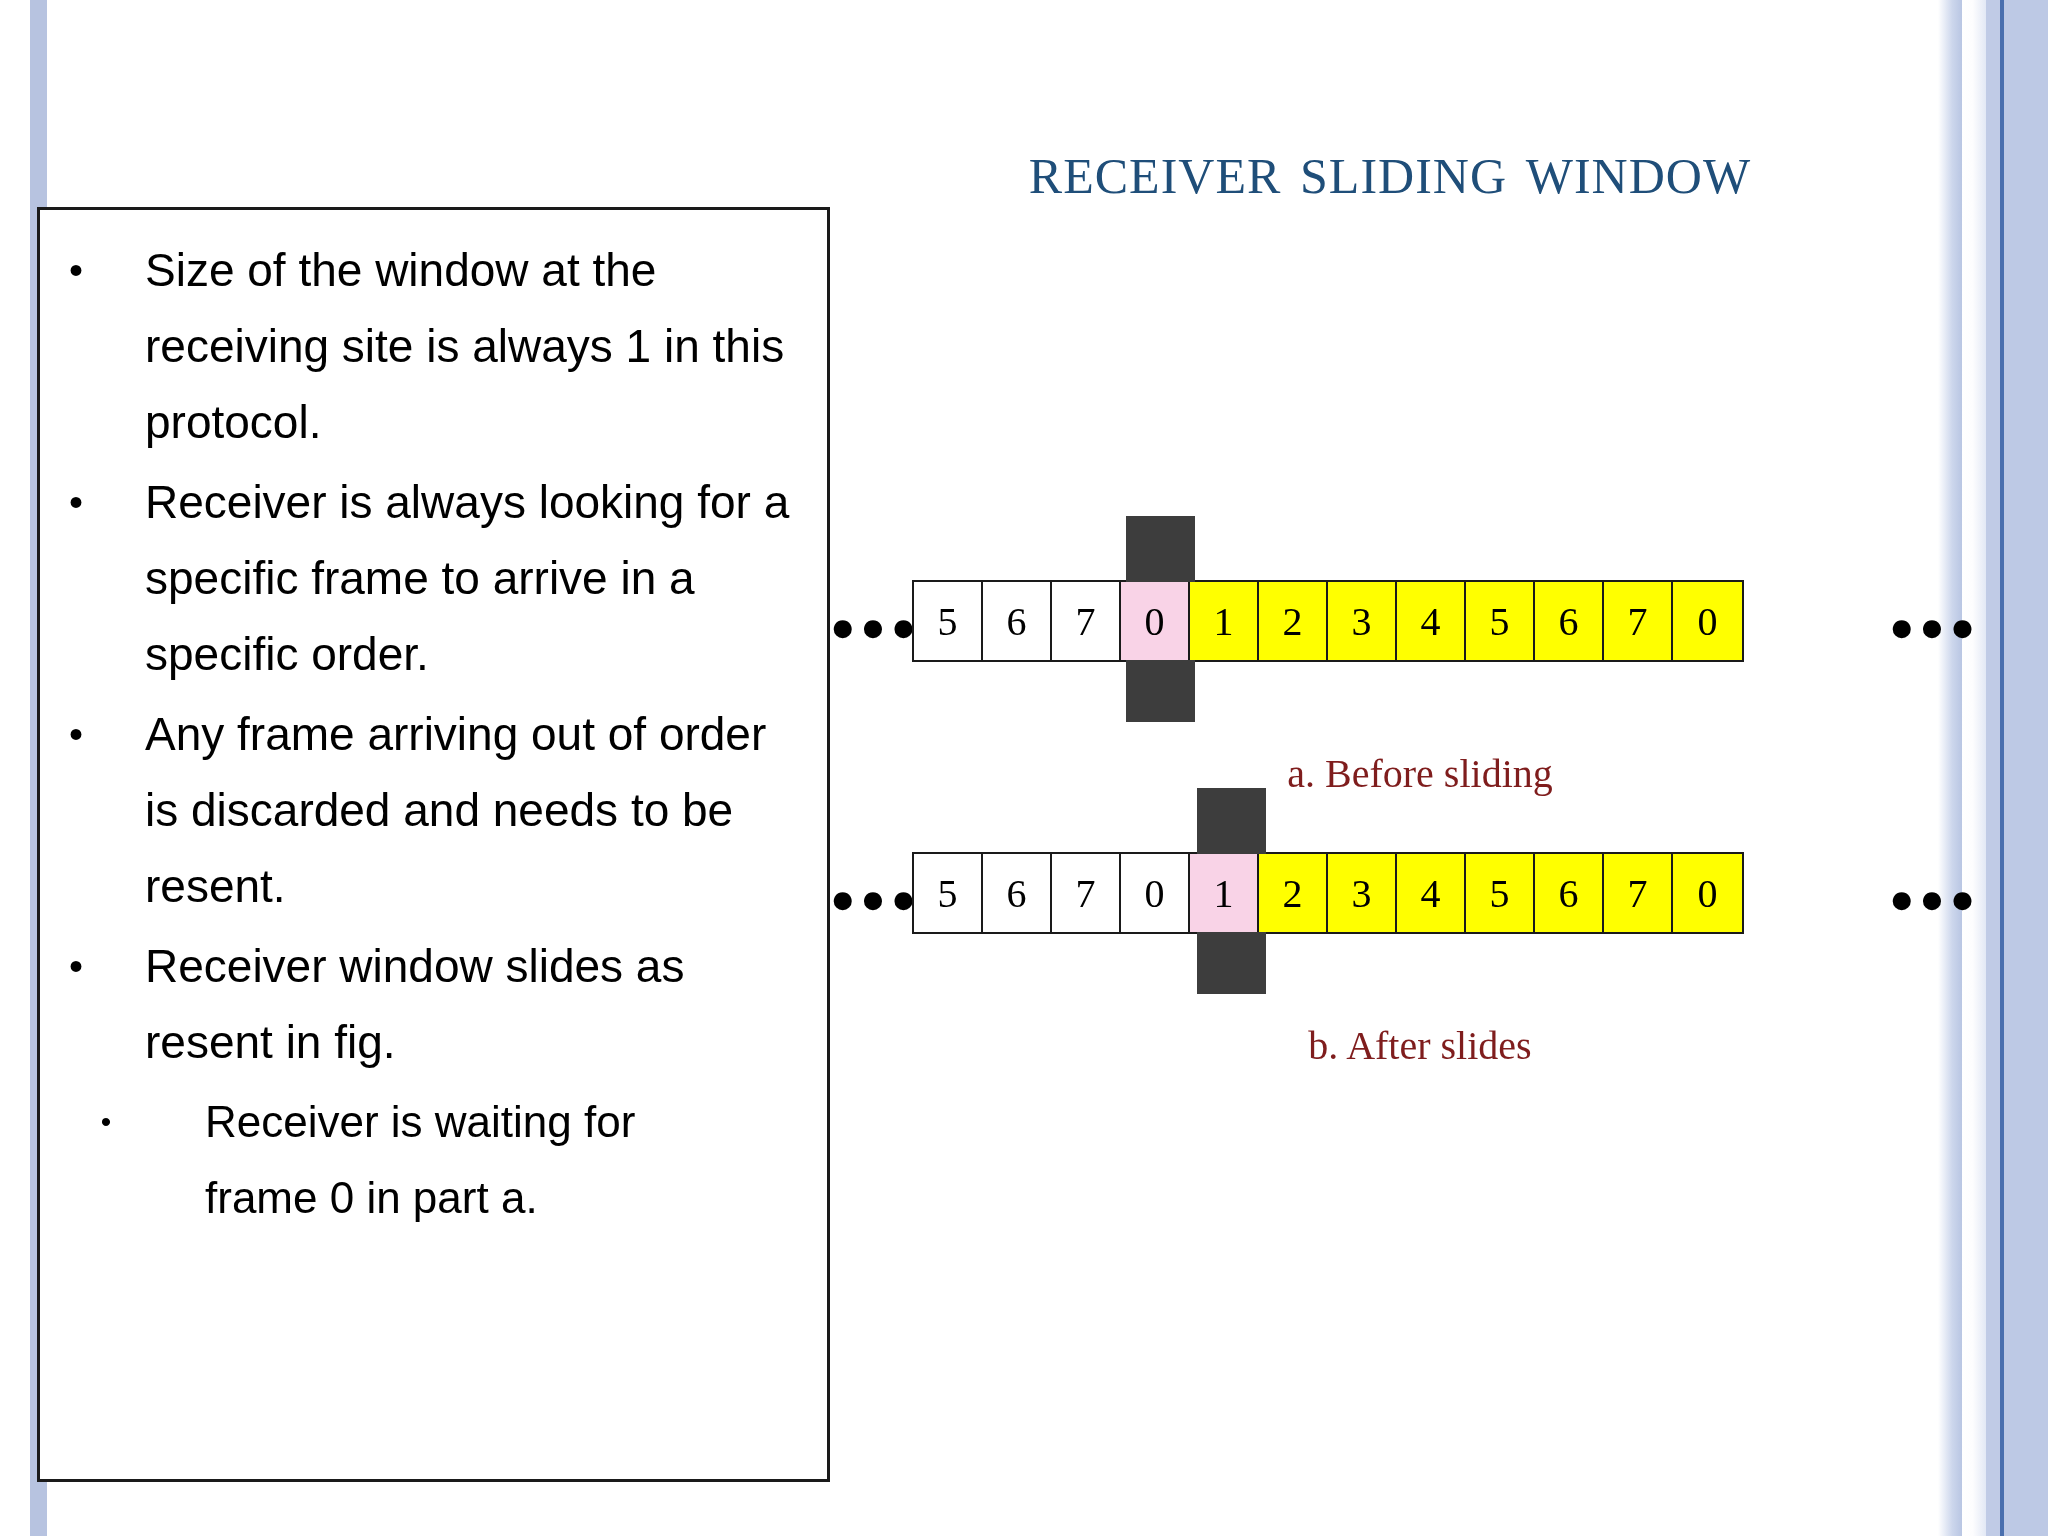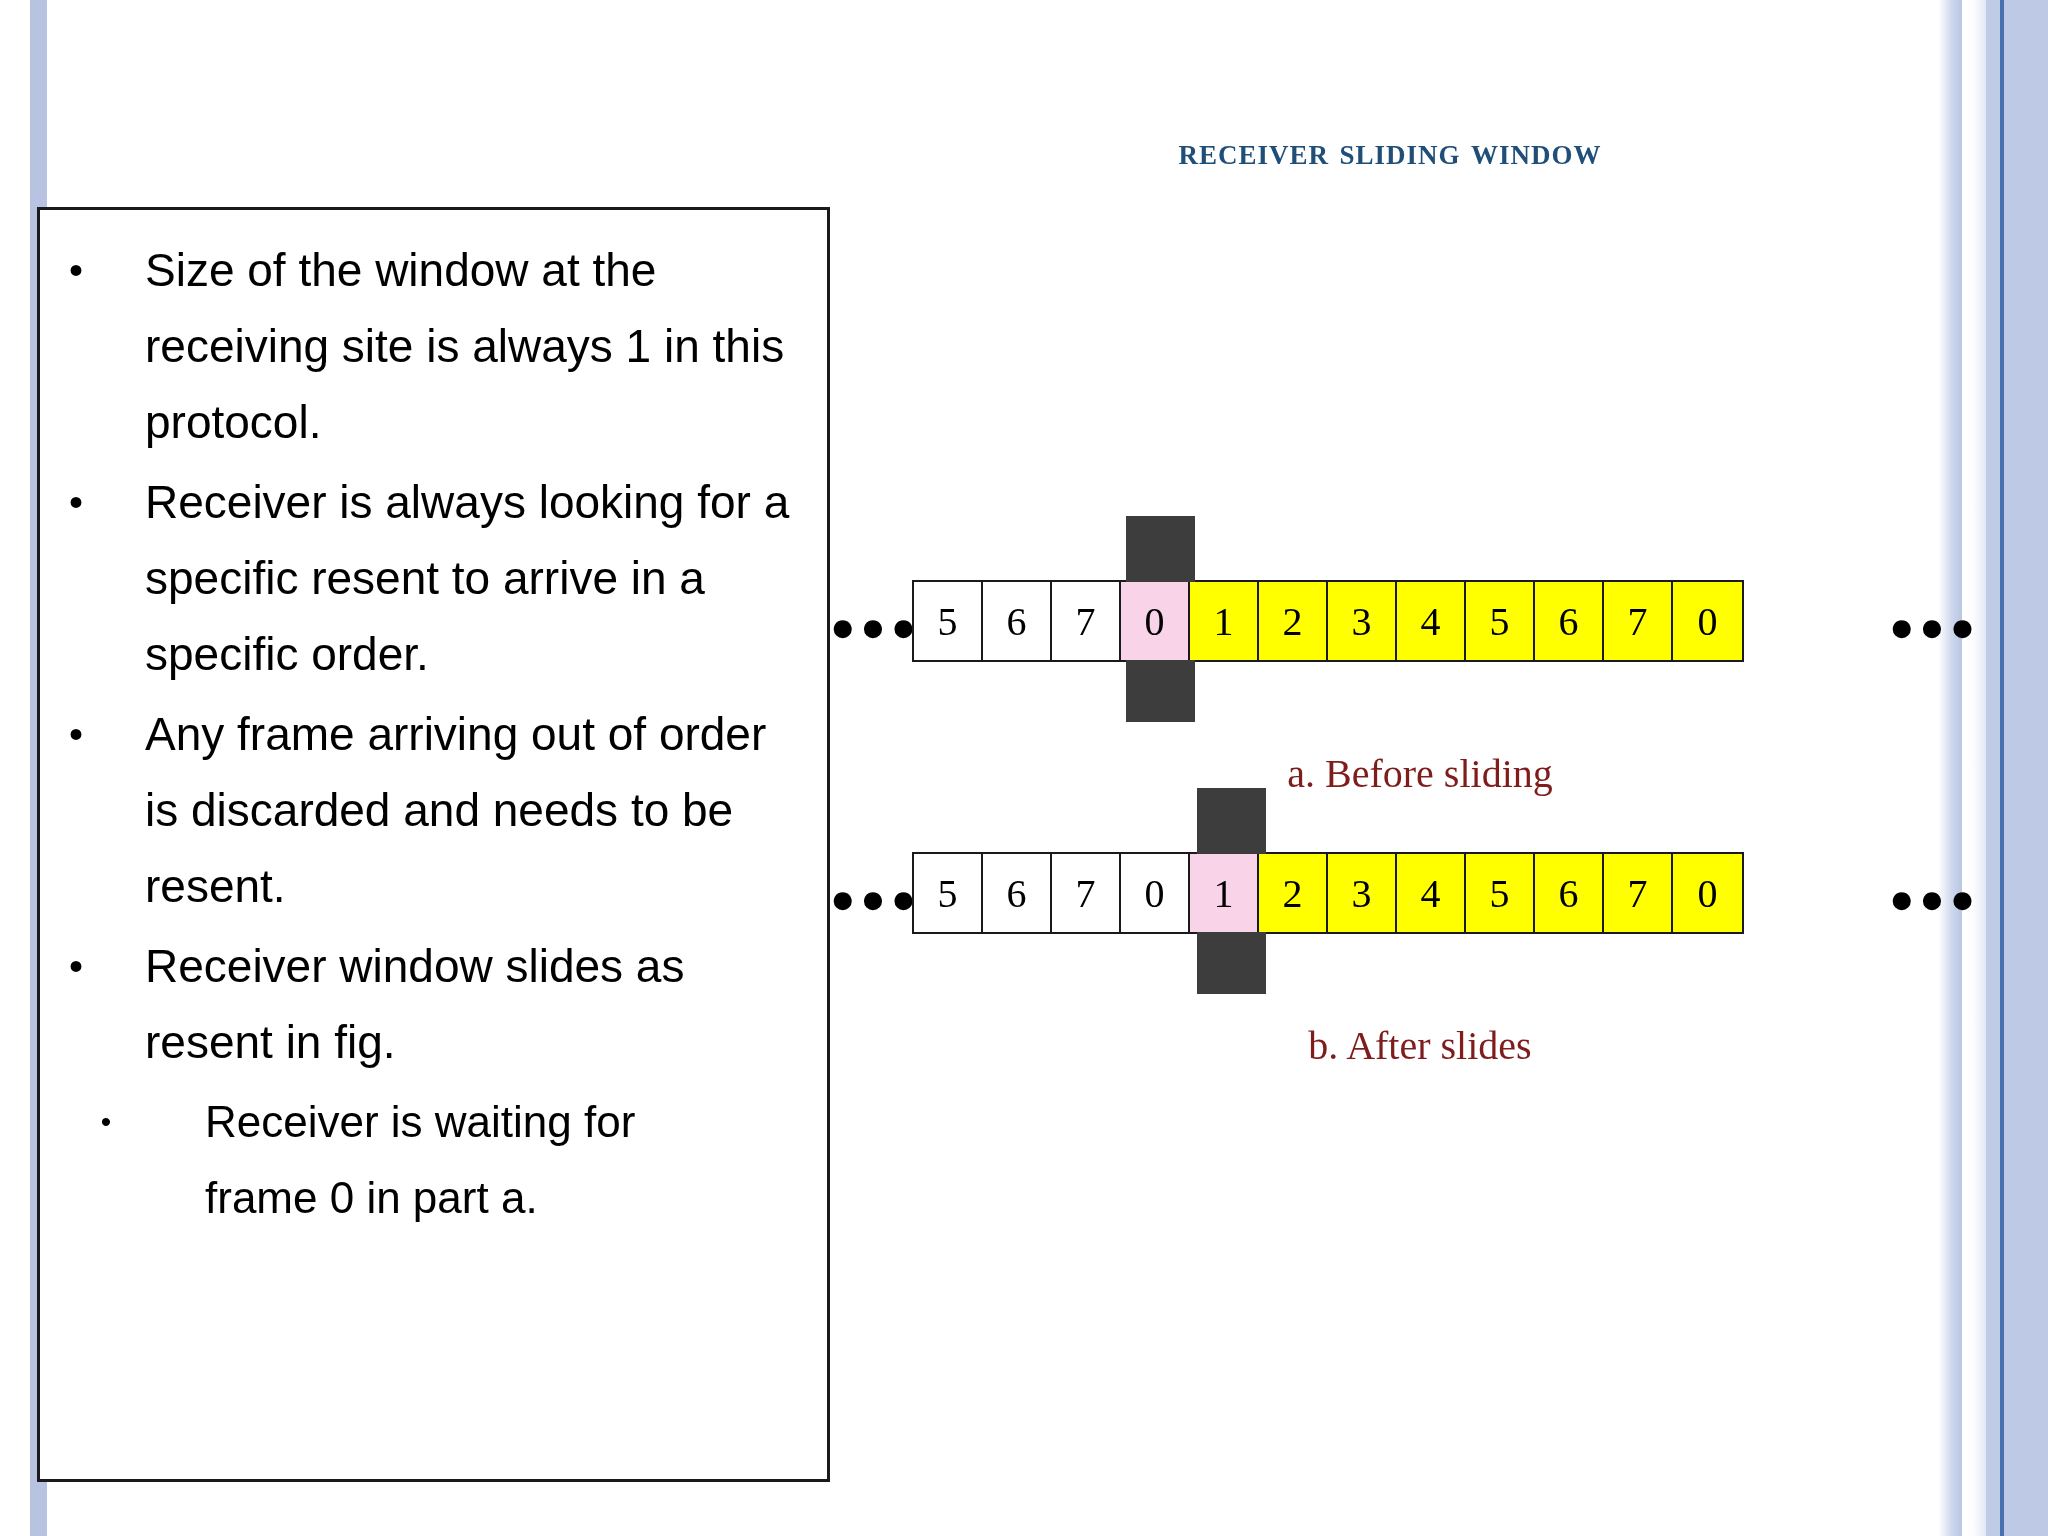--- a/index.html
+++ b/index.html
@@ -73,22 +73,22 @@
 
   
   .slide-title {
     position: absolute;
     left: 840px;
     top: 132px;
     width: 1100px;
     text-align: center;
     color: #1f4e79;
     font-family: "Liberation Serif", serif;
-    font-weight: bold;
-    font-size: 38px;
+    font-weight: normal;
+    font-size: 71px;
     letter-spacing: 1px;
     font-variant: small-caps;
     text-transform: lowercase;
     line-height: 1.05;
     white-space: nowrap;
   }
 
   
   .textbox {
     position: absolute;
@@ -264,21 +264,21 @@
   <div class="slide-title">Receiver Sliding Window</div>
 
   <div class="textbox">
     <ul class="bullets">
       <li class="bullet">
         <span class="dot">•</span>
         <span class="btext">Size of the window at the receiving site is always 1 in this protocol.</span>
       </li>
       <li class="bullet">
         <span class="dot">•</span>
-        <span class="btext">Receiver is always looking for a specific resent to arrive in a specific order.</span>
+        <span class="btext">Receiver is always looking for a specific frame to arrive in a specific order.</span>
       </li>
       <li class="bullet">
         <span class="dot">•</span>
         <span class="btext">Any frame arriving out of order is discarded and needs to be resent.</span>
       </li>
       <li class="bullet">
         <span class="dot">•</span>
         <span class="btext">Receiver window slides as resent in fig.</span>
       </li>
       <li class="bullet sub">

